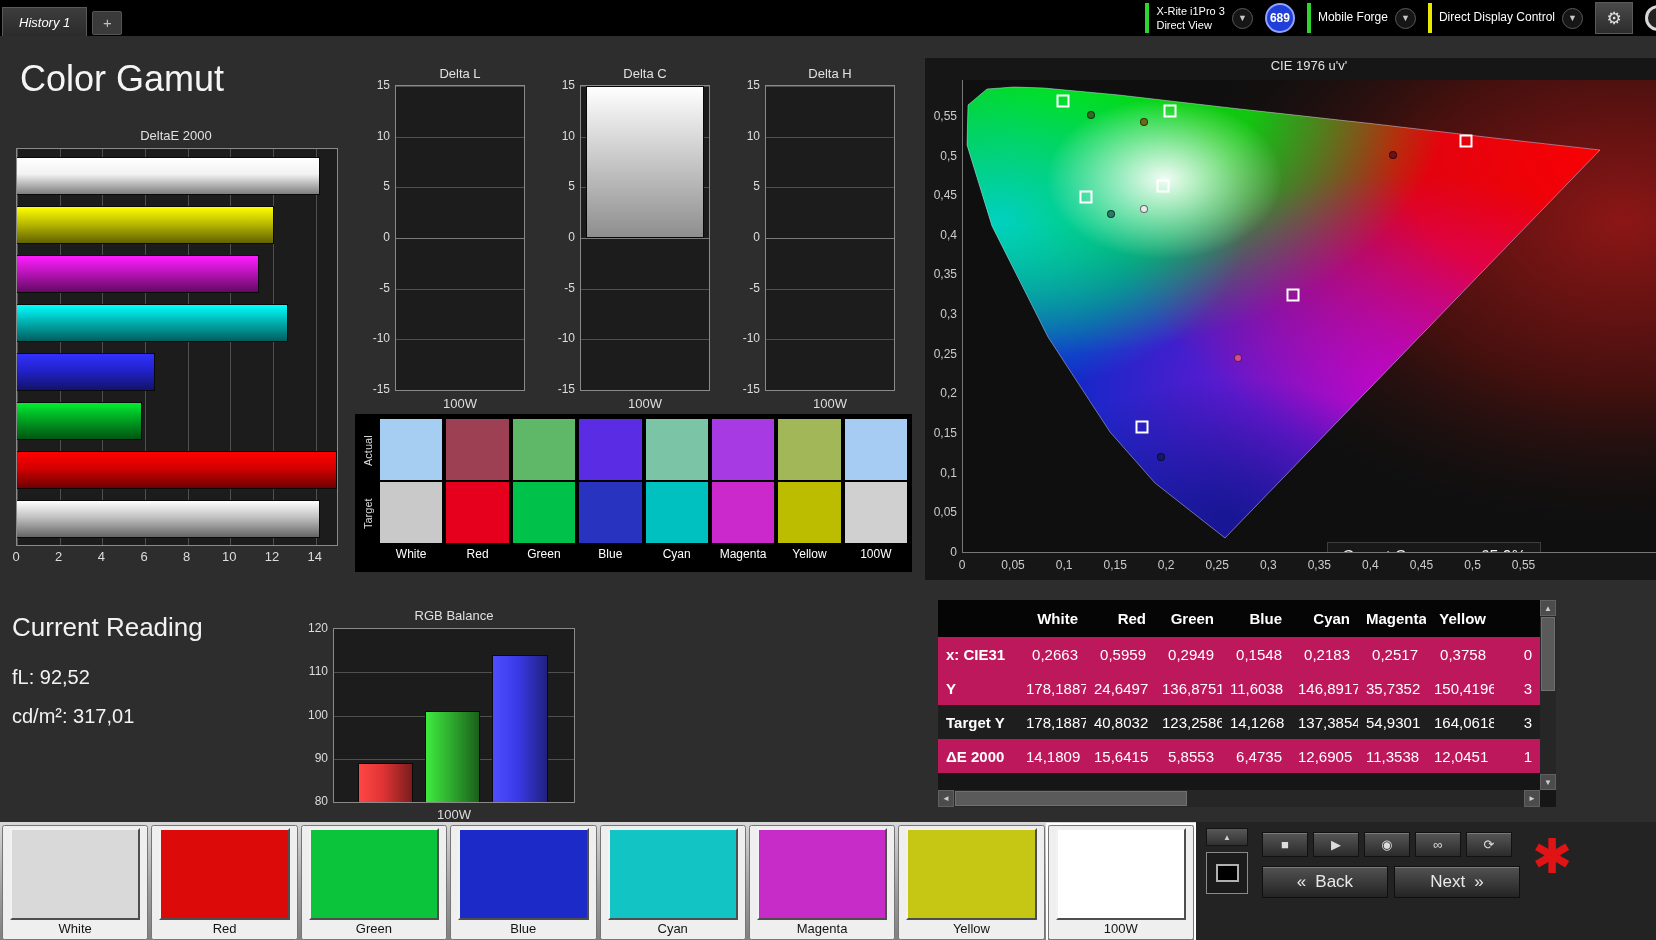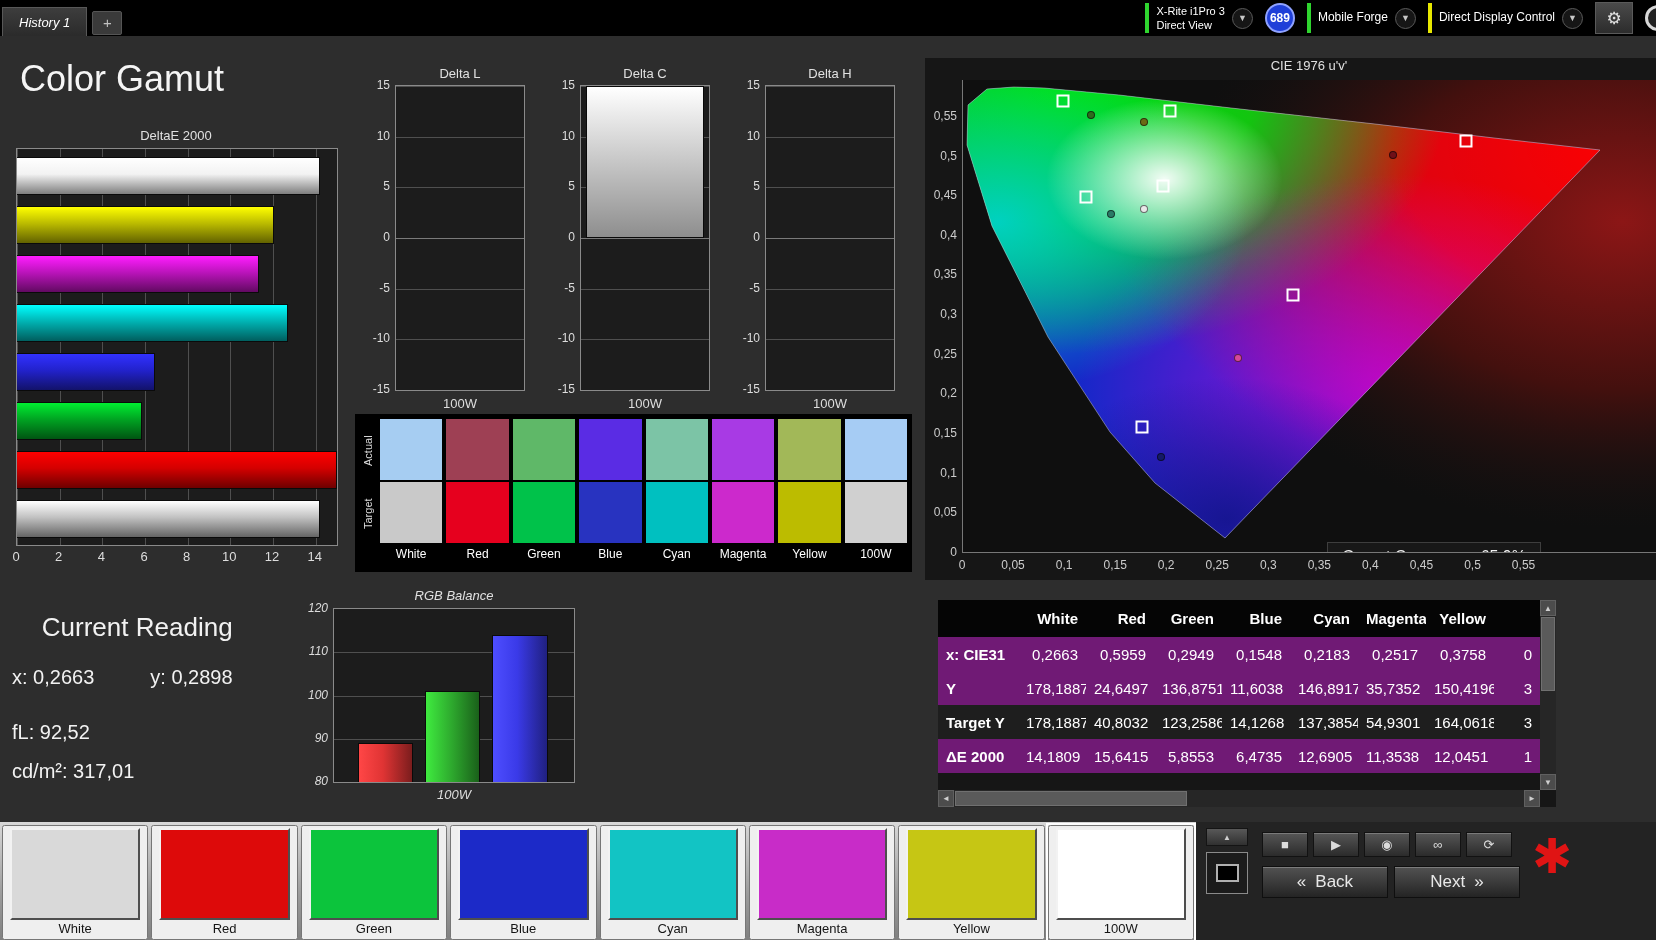--- a/index.html
+++ b/index.html
@@ -79,21 +79,21 @@
                 border:1px solid #3e3e3e;padding:0 14px;font-size:16px;color:#f2f2f2;
                 display:flex;align-items:center;gap:12px;}
 
   
   .current-reading{position:absolute;left:12px;top:612px;}
   .cr-title{font-size:26px;color:#f2f2f2;margin-bottom:23px;text-align:right;}
   .cr-xy{display:flex;gap:56px;margin-bottom:16px;}
   .cr-line{font-size:20px;color:#f2f2f2;margin-bottom:16px;}
 
   
-  .rgb-group{position:absolute;left:303px;top:588px;width:272px;font-style:italic;}
+  .rgb-group{position:absolute;left:303px;top:608px;width:272px;}
   .rgb-body{display:flex;}
   .rgb-ylabels{position:relative;width:30px;height:173px;flex:0 0 30px;}
   .rgb-plot{position:relative;width:240px;height:173px;background:#1c1c1c;border:1px solid #8a8a8a;overflow:hidden;}
   .rgb-bar{position:absolute;bottom:0;width:23%;border:1px solid #0a0a0a;border-bottom:none;box-sizing:border-box;}
   .rgb-xlabel{font-size:13px;color:#ddd;text-align:center;margin-left:30px;margin-top:4px;}
 
   
   .cie31-group{position:absolute;left:600px;top:596px;width:325px;}
   .cie31-plot{position:relative;width:325px;height:187px;margin-top:3px;
     background:
@@ -109,21 +109,21 @@
              transform:translate(-50%,-50%);box-sizing:border-box;}
 
   
   .table-wrap{position:absolute;left:938px;top:600px;width:618px;height:207px;background:#161616;}
   .table-scroll{position:absolute;left:0;top:0;right:16px;bottom:17px;overflow:hidden;}
   .dtable{border-collapse:collapse;table-layout:fixed;width:602px;font-size:15px;}
   .dtable th,.dtable td{padding:0 8px;height:34px;box-sizing:border-box;white-space:nowrap;overflow:hidden;}
   .dtable thead th{background:#050505;color:#fff;font-weight:bold;text-align:right;height:37px;}
   .dtable tbody th{text-align:left;color:#fff;font-weight:bold;}
   .dtable td{text-align:right;color:#fff;}
-  .dtable tr.r-even{background:#701a75;}
+  .dtable tr.r-even{background:#be185d;}
   .dtable tr.r-odd{background:#1e1e1e;}
   .dtable tr.highlight{background:#8b93a0;}
   .scroll-btn{position:absolute;width:16px;height:16px;background:#4c4c4c;color:#cfcfcf;font-size:8px;
               line-height:15px;text-align:center;border:1px solid #606060;box-sizing:border-box;}
   .vscroll{position:absolute;right:0;top:0;bottom:17px;width:16px;background:#262626;}
   .vscroll .up{top:0;left:0;} .vscroll .down{bottom:0;left:0;}
   .vthumb{position:absolute;left:1px;right:1px;top:17px;height:72px;background:#5a5a5a;border:1px solid #707070;}
   .hscroll{position:absolute;left:0;right:16px;bottom:0;height:17px;background:#262626;}
   .hscroll .left{left:0;top:0;height:17px;} .hscroll .right{right:0;top:0;height:17px;}
   .hthumb{position:absolute;top:1px;bottom:1px;left:17px;width:230px;background:#5a5a5a;border:1px solid #707070;}
@@ -431,24 +431,20 @@
         <div class="cie-xlbl" style="left: 357.35px;">0,35</div>
         <div class="cie-xlbl" style="left: 408.4px;">0,4</div>
         <div class="cie-xlbl" style="left: 459.45px;">0,45</div>
         <div class="cie-xlbl" style="left: 510.5px;">0,5</div>
         <div class="cie-xlbl" style="left: 561.55px;">0,55</div>
       </div>
   </div>
 
   <div class="current-reading">
     <div class="cr-title">Current Reading</div>
-    <div class="cr-xy">
-      <div class="cr-line">x: 0,2663</div>
-      <div class="cr-line">y: 0,2898</div>
-    </div>
     <div class="cr-line">fL: 92,52</div>
     <div class="cr-line">cd/m²: 317,01</div>
   </div>
 
   <div class="rgb-group">
     <div class="chart-title" style="margin-left:30px">RGB Balance</div>
     <div class="rgb-body">
       <div class="rgb-ylabels" id="rgb-ylabels">
           <div class="ymini-lbl" style="top: 0%;">120</div>
           <div class="ymini-lbl" style="top: 25%;">110</div>

